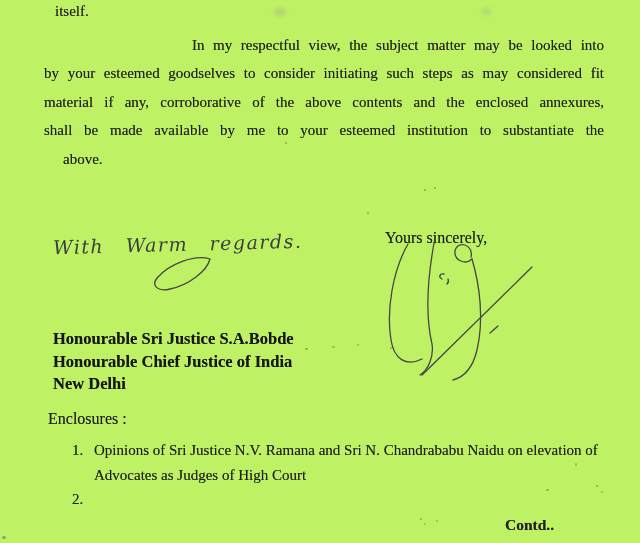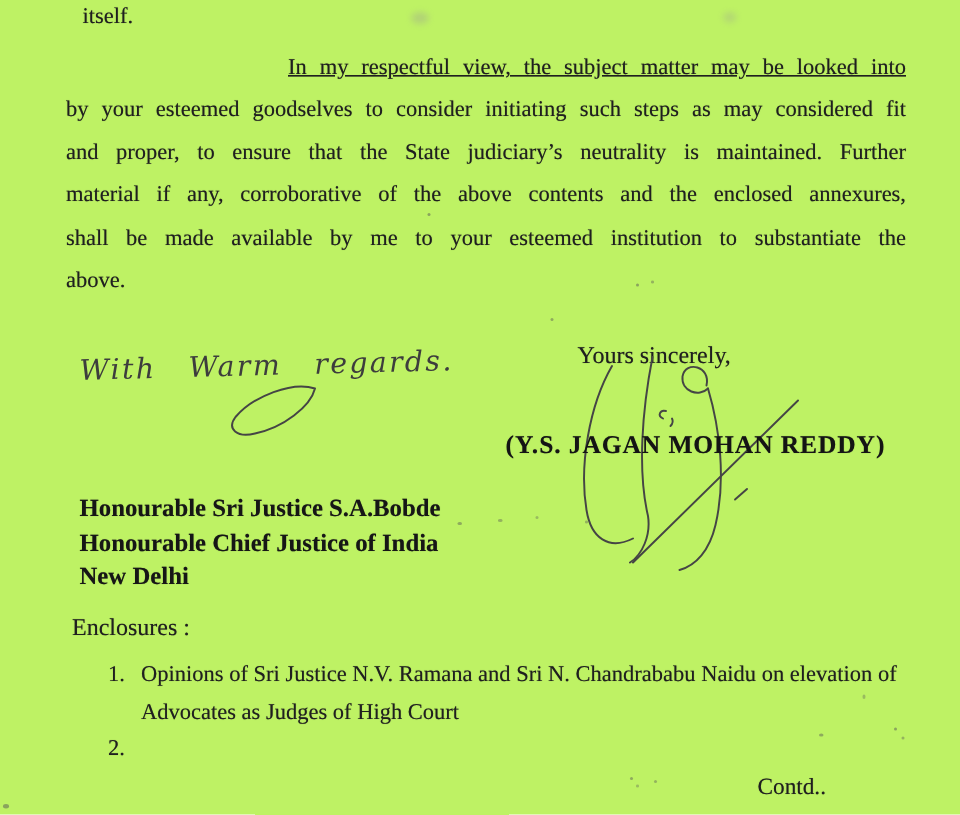--- a/index.html
+++ b/index.html
@@ -6,53 +6,52 @@
   .page{
     position:relative;width:640px;height:543px;overflow:hidden;
     background:#bef264;
     font-family:"Liberation Serif", serif;
     color:#1f1f1f;
   }
   .typed{ text-shadow:0 0 .5px rgba(30,30,30,.55); }
   .leading-word{ position:absolute; left:55px; top:3px; font-size:15px; }
   .body-par{ position:absolute; left:44px; top:31px; width:560px; font-size:15px; line-height:28.4px; }
   .jline{ text-align:justify; text-align-last:justify; white-space:normal; }
-  .jline.indent{ padding-left:148px;text-decoration:underline; }
-  .jline.last{ text-align:left; text-align-last:left; }
+  .jline.indent{ padding-left:148px; }
+  .jline.last{ text-align:left; text-align-last:left;margin-left:19px; }
   .handwritten{
     position:absolute; left:53px; top:233px;
     font-size:19px; font-style:italic; letter-spacing:1.5px; word-spacing:14px;
     color:#3d3d3d; transform:rotate(-1.5deg);
     font-family:"DejaVu Serif", serif;
   }
   .flourish{ position:absolute; left:151px; top:255px; }
   .valediction{ position:absolute; left:385px; top:229px; font-size:16px; }
   .signature{ position:absolute; left:378px; top:222px; }
   .signatory{ position:absolute; left:337px; top:287px; font-size:17px; font-weight:bold; letter-spacing:.6px; color:#141414; }
   .addressee{ position:absolute; left:53px; top:308px; font-size:16.5px; font-weight:bold; line-height:22.6px; color:#161616;margin-top:20px; }
   .enc-heading{ position:absolute; left:48px; top:410px; font-size:16px; }
   .enc-list{ position:absolute; left:72px; top:438px; font-size:15px; line-height:24.5px; }
   .enc-item{ display:flex; }
   .enc-num{ width:22px; flex:0 0 22px; }
-  .contd{ position:absolute; left:505px; top:516px; font-size:15.5px; }
+  .contd{ position:absolute; left:505px; top:516px; font-size:15.5px;font-weight:bold; }
   .speck{ position:absolute; background:#555; border-radius:50%; }
   .smudge{ position:absolute; background:#9a9a96; border-radius:50%; filter:blur(2px); }
   svg path{ fill:none; stroke:#454545; stroke-width:1.3; stroke-linecap:round; stroke-linejoin:round; }
 </style>
 </head>
 <body>
 
 <div class="page">
 
   <div class="leading-word typed">itself.</div>
 
   <div class="body-par typed">
     <div class="jline indent">In my respectful view, the subject matter may be looked into</div>
     <div class="jline">by your esteemed goodselves to consider initiating such steps as may considered fit</div>
-    <div class="jline">and proper, to ensure that the State judiciary’s neutrality is maintained. Further</div>
     <div class="jline">material if any, corroborative of the above contents and the enclosed annexures,</div>
     <div class="jline">shall be made available by me to your esteemed institution to substantiate the</div>
     <div class="jline last">above.</div>
   </div>
 
   <div class="handwritten">With Warm regards.</div>
 
   <svg class="flourish" width="64" height="38" viewBox="0 0 64 38">
     <path d="M59,4 C44,-1 18,9 6,23 C0,31 7,37 19,34 C38,30 56,16 59,4"></path>
   </svg>
@@ -63,21 +62,20 @@
     <path d="M30,22 C15,48 8,88 13,118 C16,137 28,145 44,137"></path>
     <path d="M57,16 C50,52 47,92 54,122 C56,135 50,148 42,153"></path>
     <path d="M66,52 c-4,-1 -6,3 -2,5"></path>
     <path d="M70,57 c1,2 0,4 -1,5"></path>
     <path d="M93,35 C96,22 79,18 77,29 C76,39 88,43 94,37"></path>
     <path d="M94,37 C102,64 106,98 99,128 C95,145 86,155 75,158"></path>
     <path d="M154,45 L44,153"></path>
     <path d="M112,111 L120,104"></path>
   </svg>
 
-  <div class="signatory typed">(Y.S. JAGAN MOHAN REDDY)</div>
 
   <div class="addressee typed">
     <div>Honourable Sri Justice S.A.Bobde</div>
     <div>Honourable Chief Justice of India</div>
     <div>New Delhi</div>
   </div>
 
   <div class="enc-heading typed">Enclosures :</div>
 
   <div class="enc-list typed">

